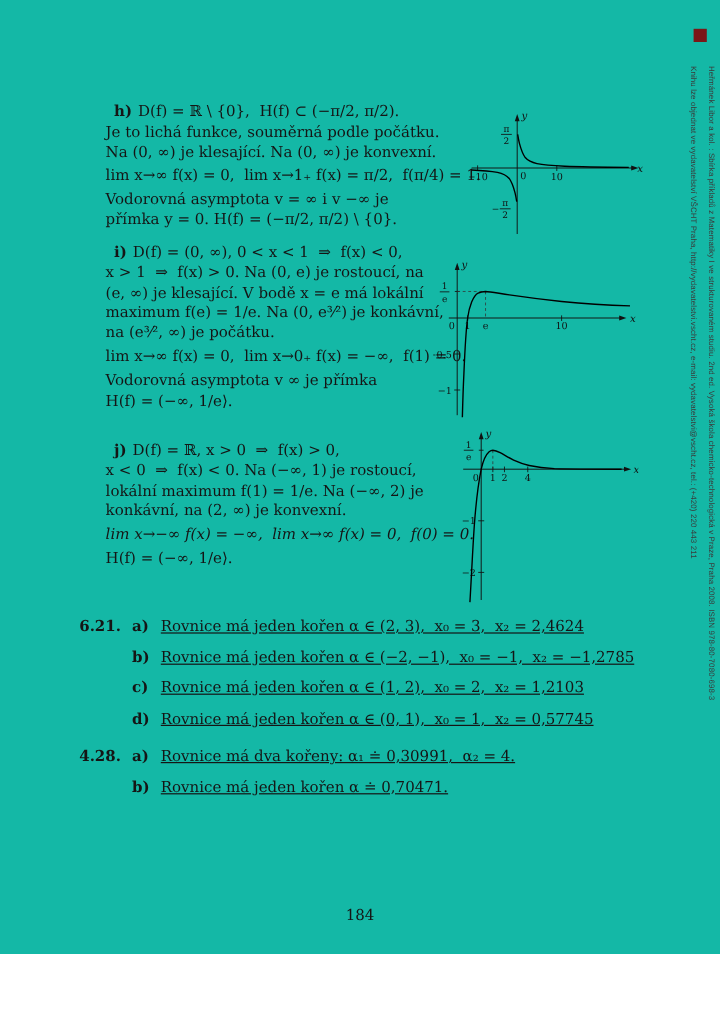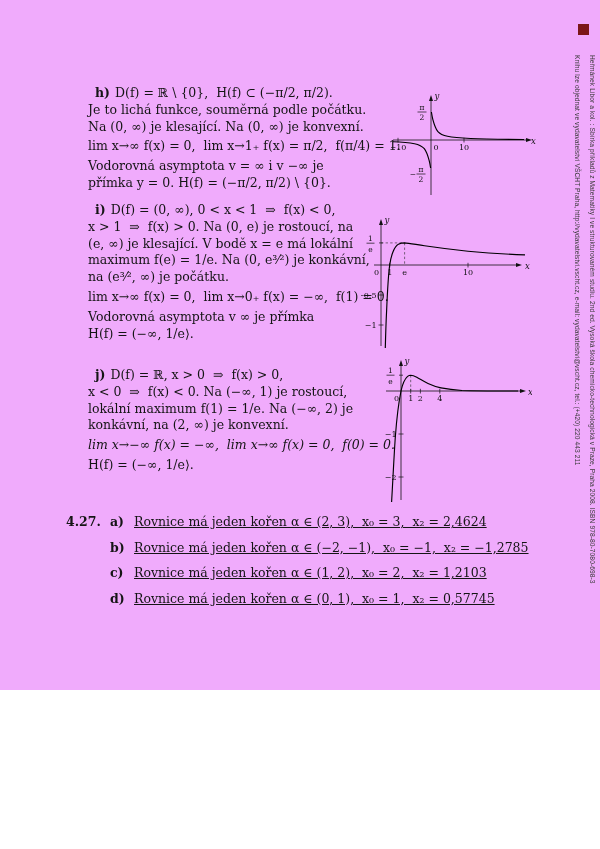--- a/index.html
+++ b/index.html
@@ -1,17 +1,17 @@
 <!DOCTYPE html>
 <html><head>
 <meta charset="utf-8">
 <style>
   html,body { margin:0; padding:0; background:#ffffff; }
   .page {
-    position:relative; width:600px; height:690px; background:#f0abfc;
+    position:relative; width:600px; height:795px; background:#14b8a6;
     font-family:"DejaVu Serif","DejaVu Sans",serif; color:#151515;
     overflow:hidden;
   }
   .answer-block { position:absolute; width:312px; font-size:12.5px; line-height:16.8px; }
   .line { min-height:16.8px; }
   .line .txt { white-space:pre; }
   .plabel { font-weight:bold; margin-right:5px; }
   .first { text-indent:7px; }
   .figure { position:absolute; }
   .figure text { font-family:"DejaVu Serif","DejaVu Sans",serif; fill:#111; }
@@ -155,28 +155,37 @@
     <text class="fraclbl" x="12.5" y="17" text-anchor="middle">1</text>
     <line class="tick" x1="8.5" y1="19.2" x2="16.5" y2="19.2"></line>
     <text class="fraclbl" x="12.5" y="27.5" text-anchor="middle">e</text>
     <line class="tick" x1="21" y1="19.2" x2="25" y2="19.2"></line>
     <path class="dash" d="M32.7,19.2 L32.7,35"></path>
     <path class="curve" d="M13.6,146 C15,122 16.2,96 17.4,80 C18.6,64 20.4,48 23,35 C24.6,27.8 26.8,22.8 29.6,20.4 C30.8,19.5 31.8,19.2 32.7,19.2 C34.4,19.3 36.4,20 38.8,21.2 C42,22.9 46,25.5 50,27.4 C54,29.2 58.5,30.9 63,31.9 C69,33.1 76,34 84,34.5 C96,34.9 118,35 140,35"></path>
   </svg>
 
   <div class="exercise" style="top:513px;">
     <div class="ex-row">
-      <span class="ex-num">4.27.</span><span class="ex-letter">a)</span><span class="ex-text">Rovnice má jeden kořen α ∈ (2, 3),  x₀ = 3,  x₂ = 2,4624</span>
+      <span class="ex-num">6.21.</span><span class="ex-letter">a)</span><span class="ex-text">Rovnice má jeden kořen α ∈ (2, 3),  x₀ = 3,  x₂ = 2,4624</span>
     </div>
     <div class="ex-row">
       <span class="ex-num"></span><span class="ex-letter">b)</span><span class="ex-text">Rovnice má jeden kořen α ∈ (−2, −1),  x₀ = −1,  x₂ = −1,2785</span>
     </div>
     <div class="ex-row">
       <span class="ex-num"></span><span class="ex-letter">c)</span><span class="ex-text">Rovnice má jeden kořen α ∈ (1, 2),  x₀ = 2,  x₂ = 1,2103</span>
     </div>
     <div class="ex-row">
       <span class="ex-num"></span><span class="ex-letter">d)</span><span class="ex-text">Rovnice má jeden kořen α ∈ (0, 1),  x₀ = 1,  x₂ = 0,57745</span>
     </div>
   </div>
 
+  <div class="exercise" style="top:621px;">
+    <div class="ex-row">
+      <span class="ex-num">4.28.</span><span class="ex-letter">a)</span><span class="ex-text">Rovnice má dva kořeny: α₁ ≐ 0,30991,  α₂ = 4.</span>
+    </div>
+    <div class="ex-row">
+      <span class="ex-num"></span><span class="ex-letter">b)</span><span class="ex-text">Rovnice má jeden kořen α ≐ 0,70471.</span>
+    </div>
+  </div>
 
+  <div class="page-number">184</div>
 
 </div>
 
 </body></html>

